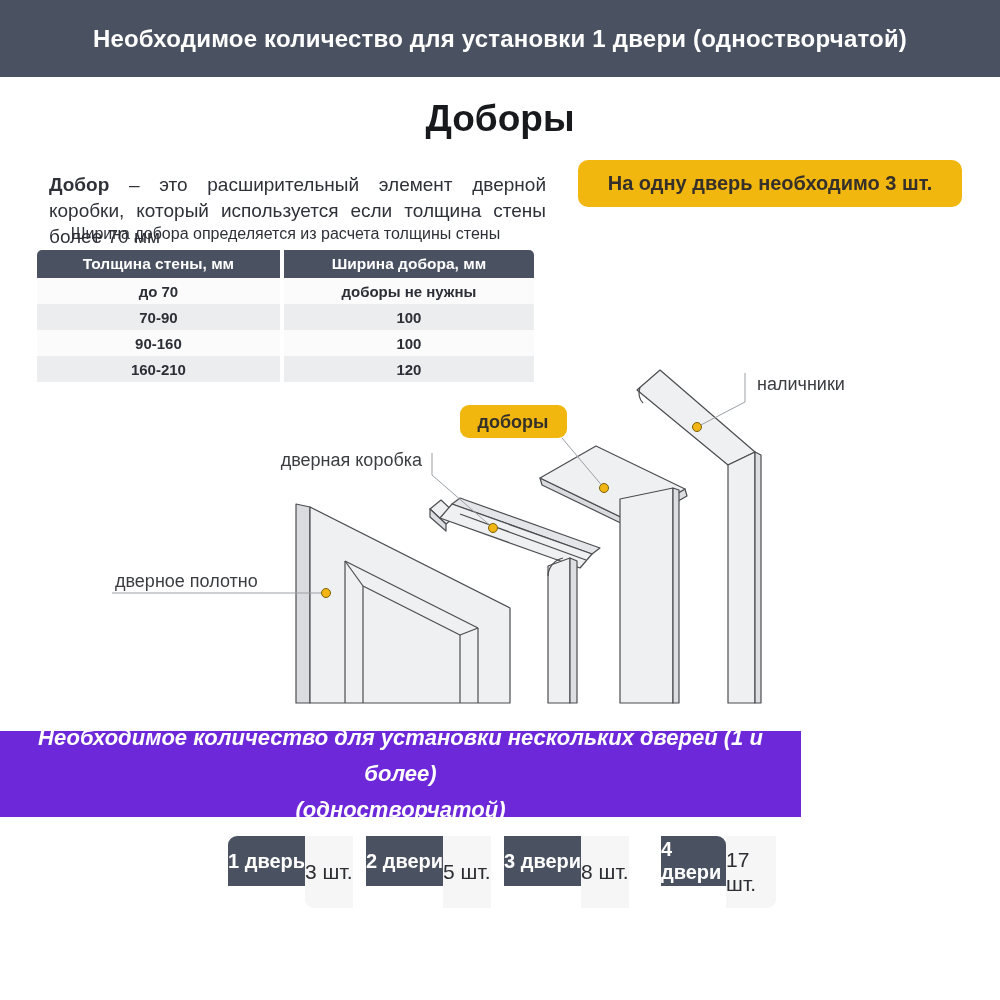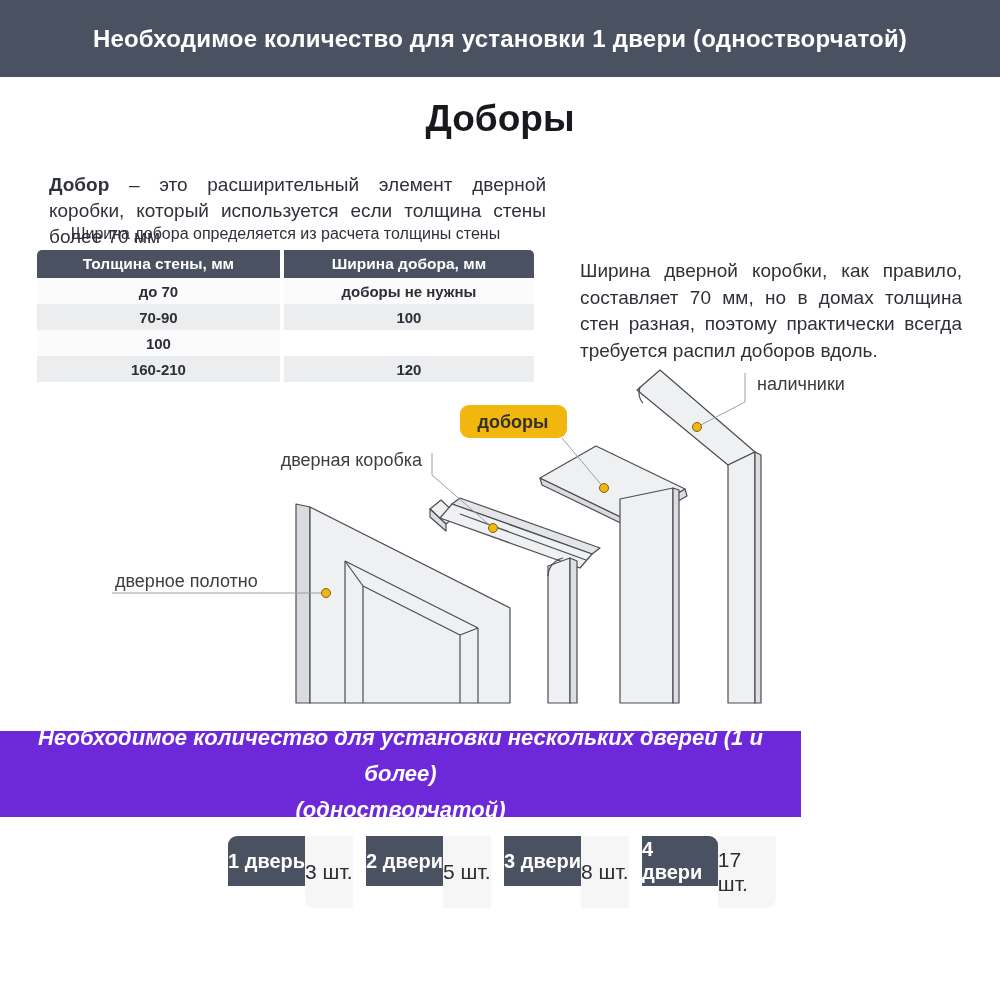--- a/index.html
+++ b/index.html
@@ -71,21 +71,21 @@
   .dt-col{display:flex;flex-direction:row;row-gap:4px;}
   .dt-head{
     height:50px;background:#4a5160;color:#fff;display:flex;align-items:center;justify-content:center;
     font-size:20px;font-weight:bold;
   }
   .dt-val{
     height:72px;background:#f6f6f7;color:#2c2e33;display:flex;align-items:center;justify-content:center;
     font-size:21px;
   }
   .dt-col:first-child .dt-head{border-top-left-radius:9px;}
-  .dt-col:last-child  .dt-head{border-top-right-radius:9px;}
+  .dt-col:last-child  .dt-head{border-top-right-radius:9px;margin-left:19px;}
   .dt-col:first-child .dt-val{border-bottom-left-radius:9px;}
   .dt-col:last-child  .dt-val{border-bottom-right-radius:9px;}
 </style>
 </head>
 <body>
 
 <div class="page">
 
   <div class="banner-top">
     <span>Необходимое количество для установки 1 двери (одностворчатой)</span>
@@ -104,30 +104,33 @@
     </div>
     <div class="wt-row">
       <div class="wt-cell">до 70</div>
       <div class="wt-cell">доборы не нужны</div>
     </div>
     <div class="wt-row alt">
       <div class="wt-cell">70-90</div>
       <div class="wt-cell">100</div>
     </div>
     <div class="wt-row">
+      <div class="wt-cell">90-160</div>
       <div class="wt-cell">100</div>
     </div>
     <div class="wt-row alt">
       <div class="wt-cell">160-210</div>
       <div class="wt-cell">120</div>
     </div>
   </div>
 
-
-  <p class="note">Ширина дверной коробки, как правило, составляет 70 мм, но в домах толщина стен разная, поэтому практически всегда требуется распил доборов вдоль.</p>
+  <div class="badge">
+    <span>На одну дверь необходимо 3 шт.</span>
+  </div>
+
 
   <svg class="diagram" viewBox="0 0 880 350" xmlns="http://www.w3.org/2000/svg">
     <g stroke="#4b4d50" stroke-width="1.2" stroke-linejoin="round" fill="#eef0f2">
 
       <polygon points="196,136 210,139 210,335 196,335" fill="#d9dbde"></polygon>
       <polygon points="210,139 410,240 410,335 210,335"></polygon>
       <line x1="245" y1="193" x2="378" y2="260" fill="none"></line>
       <line x1="245" y1="193" x2="245" y2="335" fill="none"></line>
       <line x1="378" y1="260" x2="378" y2="335" fill="none"></line>
       <line x1="263" y1="218" x2="360" y2="267" fill="none"></line>

